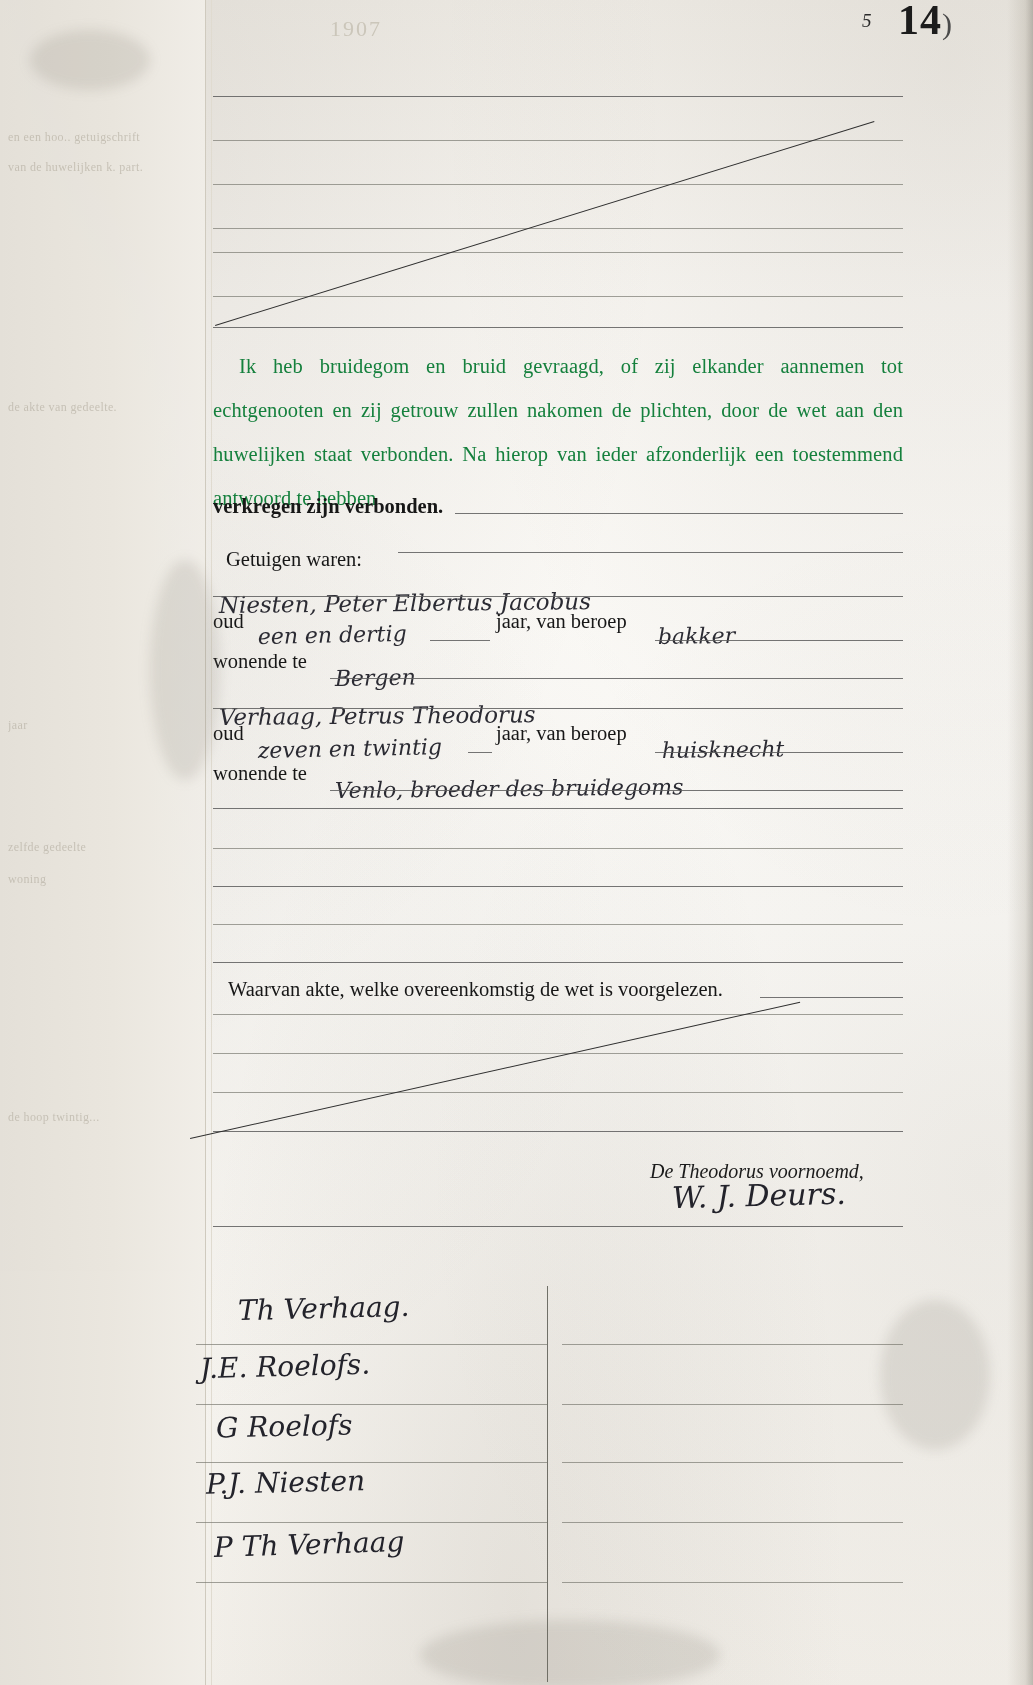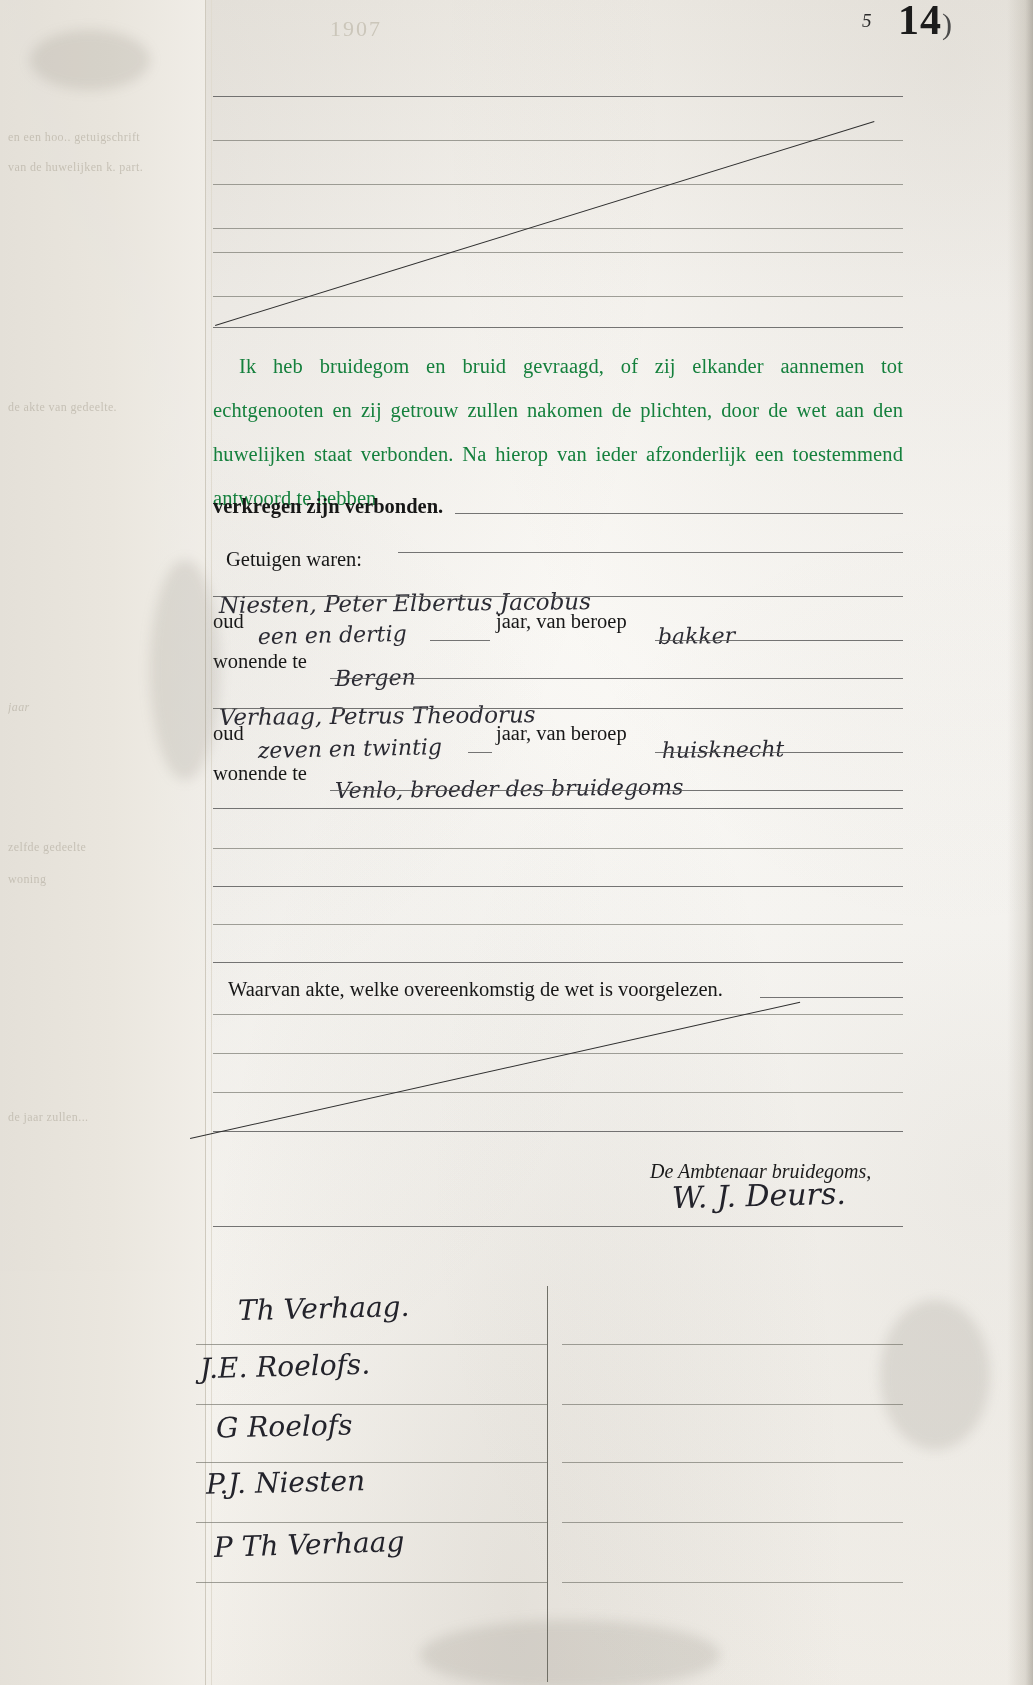--- a/index.html
+++ b/index.html
@@ -198,24 +198,24 @@
 <body>
 
 <div class="page">
 
   <div class="paper-texture"></div>
 
   <div class="left-strip">
     <div class="ghost" style="top:130px;">en een hoo.. getuigschrift</div>
     <div class="ghost" style="top:160px;">van de huwelijken k. part.</div>
     <div class="ghost" style="top:400px;">de akte van gedeelte.</div>
-    <div class="ghost" style="top:700px;font-style:italic;">jaar</div>
+    <div class="ghost" style="top:718px;">jaar</div>
     <div class="ghost" style="top:840px;">zelfde gedeelte</div>
     <div class="ghost" style="top:872px;">woning</div>
-    <div class="ghost" style="top:1110px;">de jaar zullen...</div>
+    <div class="ghost" style="top:1110px;">de hoop twintig...</div>
   </div>
   <div class="vrule"></div>
   <div class="vrule2"></div>
 
   <div class="page-num-small">5</div>
   <div class="page-num-big"><span>14</span><span class="tick">)</span></div>
   <div class="year-ghost">1907</div>
 
   <div class="rule" style="left:213px; top:96px;  width:690px;"></div>
   <div class="rule thin" style="left:213px; top:140px; width:690px;"></div>
@@ -274,21 +274,21 @@
 
   <div class="printed" style="left:228px; top:978px;">Waarvan akte, welke overeenkomstig de wet is voorgelezen.</div>
   <div class="rule" style="left:760px; top:997px; width:143px;"></div>
 
   <div class="rule thin" style="left:213px; top:1014px; width:690px;"></div>
   <div class="rule thin" style="left:213px; top:1053px; width:690px;"></div>
   <div class="rule thin" style="left:213px; top:1092px; width:690px;"></div>
   <div class="rule" style="left:213px; top:1131px; width:690px;"></div>
   <div class="diag" style="left:190px; top:1138px; width:625px; transform: rotate(-12.6deg);"></div>
 
-  <div class="amb" style="left:650px; top:1160px;">De Ambtenaar bruidegoms,</div>
+  <div class="amb" style="left:650px; top:1160px;">De Theodorus voornoemd,</div>
   <div class="amb-scribble" style="left:672px; top:1178px; transform: rotate(-1.5deg);">W. J. Deurs.</div>
   <div class="rule" style="left:213px; top:1226px; width:690px;"></div>
 
   <div class="sig-divider" style="left:547px; top:1286px; height:396px;"></div>
 
   <div class="sig" style="left:238px; top:1292px; font-size:28px; transform: rotate(-1.4deg);">Th Verhaag.</div>
   <div class="rule thin" style="left:196px; top:1344px; width:351px;"></div>
   <div class="rule thin" style="left:562px; top:1344px; width:341px;"></div>
 
   <div class="sig" style="left:200px; top:1350px; font-size:28px; transform: rotate(-1.6deg);">J.E. Roelofs.</div>

